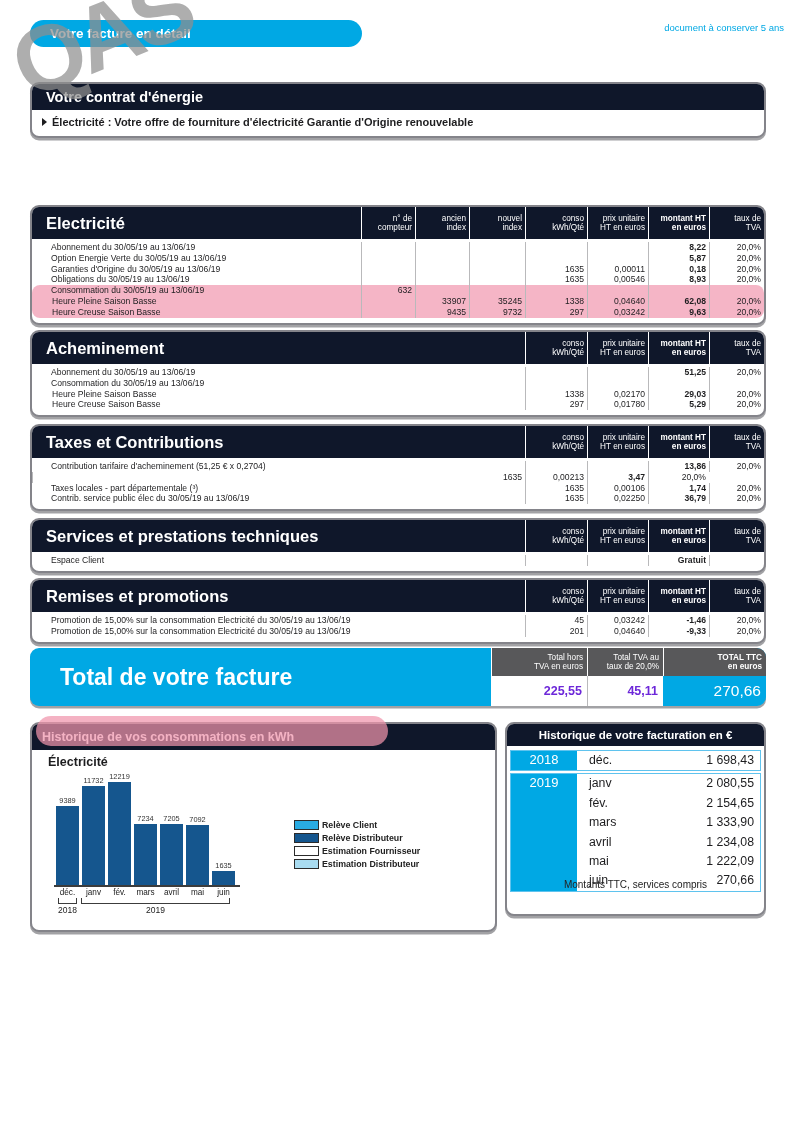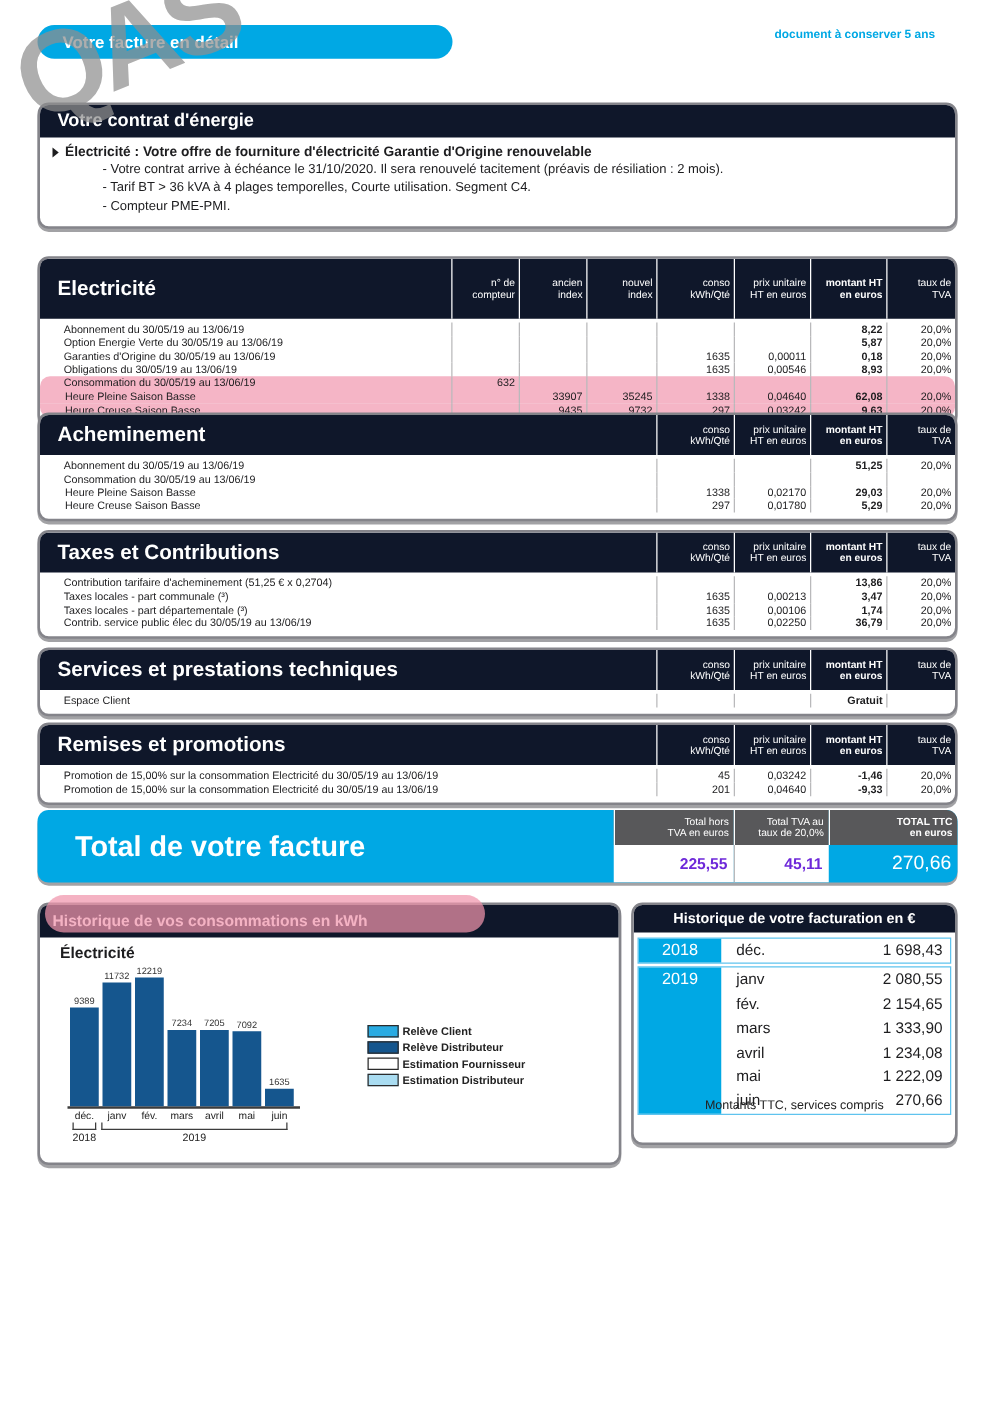--- a/index.html
+++ b/index.html
@@ -2,21 +2,21 @@
 <html><head>
 <meta charset="utf-8">
 <style>
   html,body{margin:0;padding:0;background:#fff;}
   body{font-family:"Liberation Sans",sans-serif;color:#1d1d1f;}
   .page{position:relative;width:796px;height:1125px;background:#fff;overflow:hidden;}
 
   
   .title-pill{position:absolute;top:20px;left:30px;width:312px;height:27px;background:#00a8e4;
     border-radius:14px;color:#fff;font-weight:bold;font-size:13.5px;line-height:27px;padding-left:20px;}
-  .keep-note{position:absolute;top:22px;right:48px;color:#00a8e4;font-size:9.5px;font-weight:bold;}
+  .keep-note{position:absolute;top:22px;right:12px;color:#00a8e4;font-size:9.5px;font-weight:normal;}
   .watermark{position:absolute;top:-16px;left:10px;font-size:92px;font-weight:bold;color:#8f8f8f;
     opacity:.72;transform:rotate(-22deg);letter-spacing:-6px;z-index:9;pointer-events:none;}
 
   
   .panel{position:absolute;left:30px;width:736px;background:#fff;border:2px solid #84848a;
     border-radius:9px;box-shadow:0 2.5px 0 rgba(70,70,75,.5);overflow:hidden;box-sizing:border-box;}
   .sec-head{background:#0f172a;color:#fff;font-weight:bold;}
 
   
   .contract{top:82px;}
@@ -29,21 +29,21 @@
 
   
   .grid-full{display:grid;grid-template-columns:1fr 54px 54px 56px 62px 61px 61px 55px;}
   .grid-short{display:grid;grid-template-columns:1fr 62px 61px 61px 55px;}
   .thead .hcell{font-weight:normal;font-size:8.2px;text-align:right;white-space:pre-line;
     border-left:1px solid #fff;display:flex;flex-direction:column;justify-content:center;
     align-items:flex-end;padding:2px 3px;line-height:9.5px;}
   .thead .hcell.b{font-weight:bold;}
   .thead{align-items:stretch;}
   .thead .sec-title{font-size:16.5px;font-weight:bold;display:flex;align-items:center;padding-left:14px;}
-  .h38{height:48px;}.h32{height:32px;}
+  .h38{height:32px;}.h32{height:32px;}
   .tbody{padding:3px 0 5px 0;}
   .trow{font-size:8.6px;line-height:10.8px;color:#1d1d1f;}
   .trow .cell{white-space:nowrap;overflow:hidden;}
   .trow .lbl{padding-left:19px;}
   .trow.indent .lbl{padding-left:20px;}
   .trow .num{text-align:right;padding-right:3px;border-left:1px solid #b9b9bb;}
   .trow .num.b{font-weight:bold;}
   .trow.hl{background:rgba(242,160,182,.78);}
   .trow.hl-first{border-radius:8px 8px 0 0;}
   .trow.hl-last{border-radius:0 0 8px 8px;}
@@ -117,26 +117,20 @@
   <div class="title-pill">Votre facture en détail</div>
   <div class="keep-note">document à conserver 5 ans</div>
 
   <div class="panel contract">
     <div class="sec-head">Votre contrat d'énergie</div>
     <div class="contract-body">
       <div class="offer-line">
         <span class="tri"></span>
         <span>Électricité : Votre offre de fourniture d'électricité Garantie d'Origine renouvelable</span>
       </div>
-      <div>
-
-      <div class="contract-detail">- Votre contrat arrive à échéance le 31/10/2020. Il sera renouvelé tacitement (préavis de résiliation : 2 mois).</div>
-          <div class="contract-detail">- Tarif BT &gt; 36 kVA à 4 plages temporelles, Courte utilisation. Segment C4.</div>
-          <div class="contract-detail">- Compteur PME-PMI.</div>
-        </div>
     </div>
   </div>
 
   <div class="panel sec-elec">
     <div class="sec-head thead grid-full h38">
       <div class="sec-title">Electricité</div>
       <div class="hcell">n° de
 compteur</div>
       <div class="hcell">ancien
 index</div>
@@ -296,21 +290,20 @@
 
         <div class="trow grid-short">
           <span class="cell lbl">Contribution tarifaire d'acheminement (51,25 € x 0,2704)</span>
           <span class="cell num"></span>
           <span class="cell num"></span>
           <span class="cell num b">13,86</span>
           <span class="cell num">20,0%</span>
         </div>
 
         <div class="trow grid-short">
-          <span class="cell lbl">Taxes locales - part communale (³)</span>
           <span class="cell num">1635</span>
           <span class="cell num">0,00213</span>
           <span class="cell num b">3,47</span>
           <span class="cell num">20,0%</span>
         </div>
 
         <div class="trow grid-short">
           <span class="cell lbl">Taxes locales - part départementale (³)</span>
           <span class="cell num">1635</span>
           <span class="cell num">0,00106</span>

